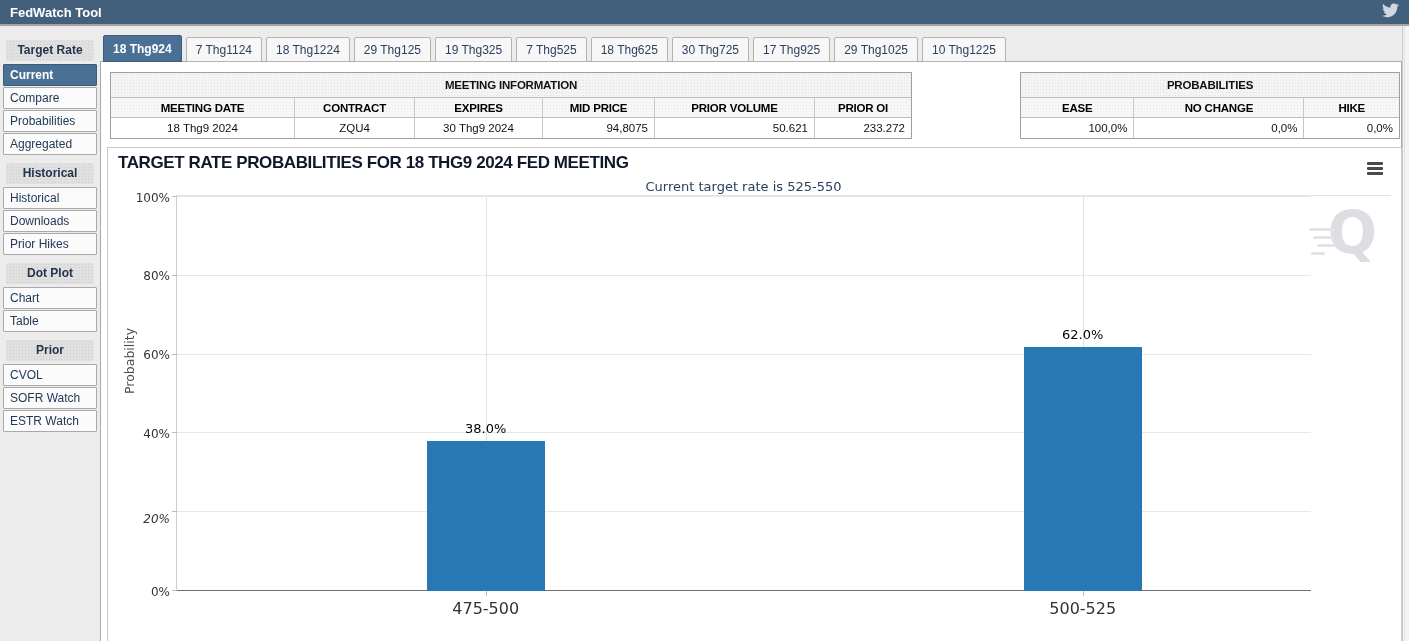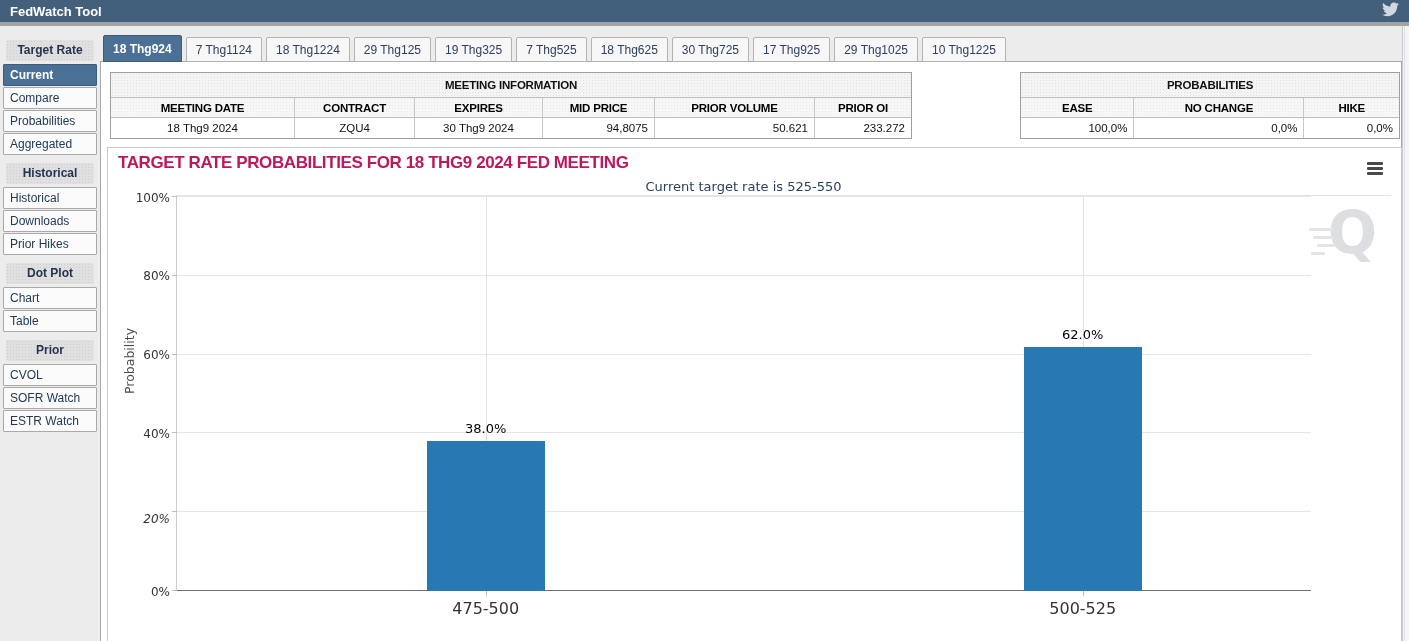--- a/index.html
+++ b/index.html
@@ -1,21 +1,21 @@
 <!DOCTYPE html>
 <html><head>
 <meta charset="utf-8">
 <style>
   * { margin:0; padding:0; box-sizing:border-box; }
   html,body { width:1409px; height:641px; overflow:hidden; }
   body { font-family:"Liberation Sans", sans-serif; background:#ececec; position:relative; }
 
   
   .topbar { position:absolute; left:0; top:0; width:1409px; height:26px;
-    background:#42607c; border-bottom:4px solid #a3a3a3;
+    background:#42607c; border-bottom:2px solid #a3a3a3;
     display:flex; align-items:center; justify-content:space-between; padding:0 10px;gap:40px; }
   .topbar .title { color:#ffffff; font-size:13px; font-weight:bold; }
   .twitter { width:17px; height:15px; opacity:.85; }
 
   
   .sidebar { position:absolute; left:3px; top:32px; width:94px; }
   .side-header { margin:8px 3px 3px 3px; height:21px; line-height:21px; text-align:center;
     font-size:12px; font-weight:bold; color:#23344e; background:#e0e0e0; border-radius:2px;
     background-image:radial-gradient(#cfcfcf 1px, transparent 1px); background-size:3px 3px; }
   .side-item { height:22px; line-height:20px; margin:0 0 1px 0; padding-left:6px;
@@ -48,21 +48,21 @@
   .cell { border-right:1px solid #c6c6c6; padding:0 6px; overflow:hidden; white-space:nowrap; }
   .cell:last-child { border-right:none; }
   .meeting-tbl { left:110px; top:72px; width:802px; }
   .prob-tbl { left:1020px; top:72px; width:380px; }
 
   
   .chart-panel { position:absolute; left:107px; top:147px; width:1295px; height:494px;
     background:#ffffff; border:1px solid #c9c9c9; border-bottom:none;
     font-family:"DejaVu Sans", sans-serif; }
   .chart-title { position:absolute; left:10px; top:5px; font-size:17px; font-weight:bold;
-    color:#be185d; letter-spacing:-0.4px; font-family:"Liberation Sans", sans-serif; }
+    color:#0f172a; letter-spacing:-0.4px; font-family:"Liberation Sans", sans-serif; }
   .chart-subtitle { position:absolute; left:68px; top:31px; width:1135px; text-align:center;
     font-size:13px; color:#27415f; }
   .burger { position:absolute; right:18px; top:14px; width:16px; cursor:pointer; }
   .burger div { height:3px; background:#4a4a4a; border-radius:1px; margin-bottom:2px; }
   .title-rule { position:absolute; left:68px; top:47px; width:1215px; height:1px; background:#e3e3e3; }
 
   .plot { position:absolute; left:68px; top:49px; width:1135px; height:394px;
     border-left:1px solid #c9ced3; }
   .gridline { position:absolute; left:0; width:100%; height:1px; background:#e6e6e6; }
   .gridline.zero { background:#707073; }

